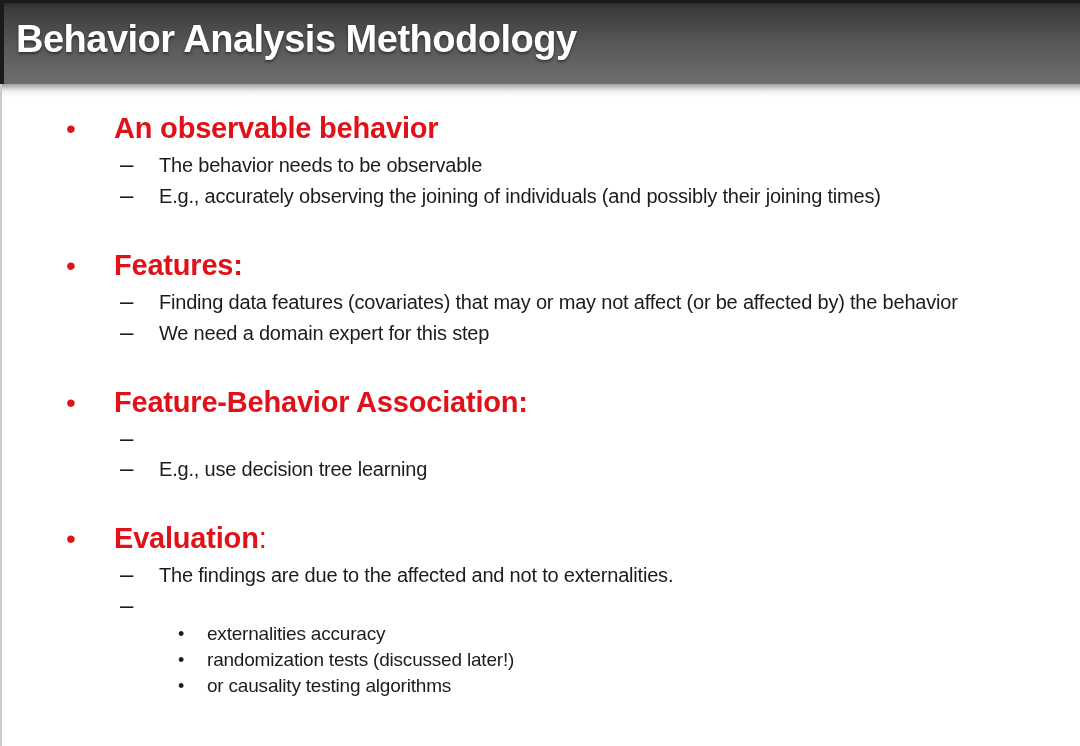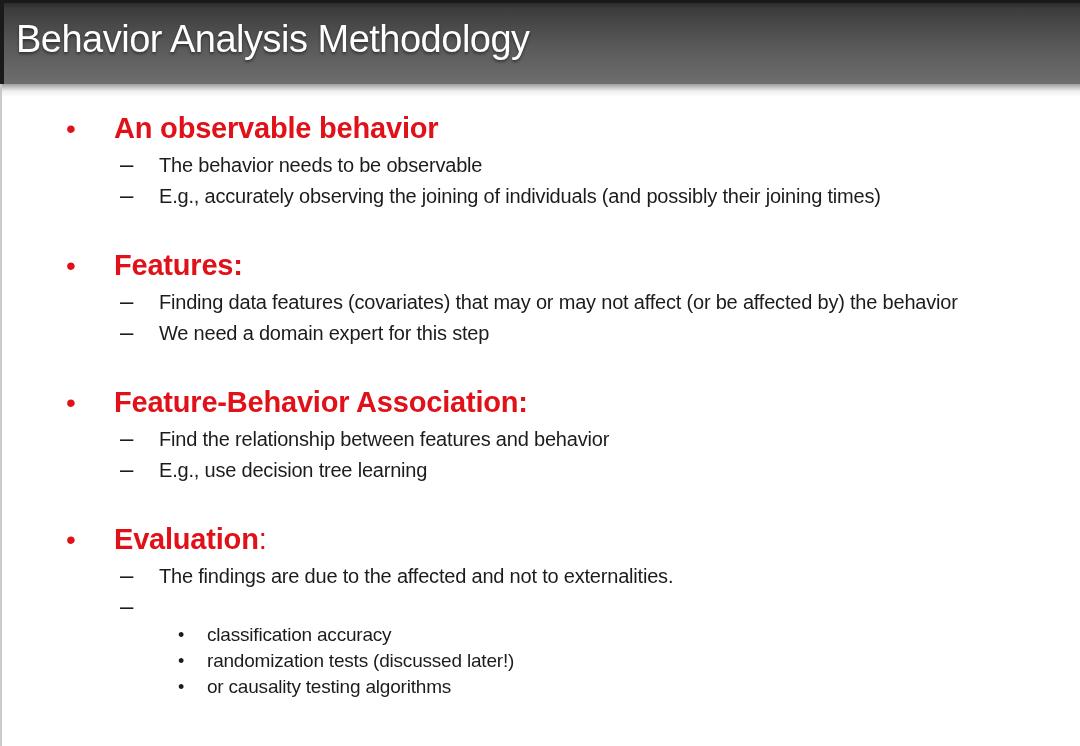--- a/index.html
+++ b/index.html
@@ -28,21 +28,21 @@
       #5a5a5a 55%,
       var(--header-gradient-bottom) 100%);
     border-top: 3px solid #1a1a1a;
     border-left: 4px solid #1a1a1a;
     display: flex;
     align-items: center;
   }
   .header-title {
     color: #ffffff;
     font-size: 38px;
-    font-weight: normal;
+    font-weight: bold;
     letter-spacing: -0.5px;
     padding-left: 12px;
     padding-bottom: 8px;
     text-shadow: 0 2px 3px rgba(0,0,0,0.45), 0 0 1px rgba(0,0,0,0.25);
     white-space: nowrap;
   }
   .header-fade {
     height: 13px;
     background: linear-gradient(to bottom, #9f9f9f 0%, #efefef 55%, #ffffff 100%);
     border-left: 2px solid #c9c9c9;
@@ -151,21 +151,20 @@
       </div>
     </div>
 
     <div class="section">
       <div class="row l1">
         <span class="marker">•</span>
         <div class="heading"><span>Feature-Behavior Association:</span></div>
       </div>
       <div class="row l2">
         <span class="marker">–</span>
-        <div class="text">Find the relationship between features and behavior</div>
       </div>
       <div class="row l2">
         <span class="marker">–</span>
         <div class="text">E.g., use decision tree learning</div>
       </div>
     </div>
 
     <div class="section">
       <div class="row l1">
         <span class="marker">•</span>
@@ -173,21 +172,21 @@
       </div>
       <div class="row l2">
         <span class="marker">–</span>
         <div class="text">The findings are due to the affected and not to externalities.</div>
       </div>
       <div class="row l2">
         <span class="marker">–</span>
       </div>
       <div class="row l3">
         <span class="marker">•</span>
-        <div class="text">classification accuracy</div>
+        <div class="text">externalities accuracy</div>
       </div>
       <div class="row l3">
         <span class="marker">•</span>
         <div class="text">randomization tests (discussed later!)</div>
       </div>
       <div class="row l3">
         <span class="marker">•</span>
         <div class="text">or causality testing algorithms</div>
       </div>
     </div>

